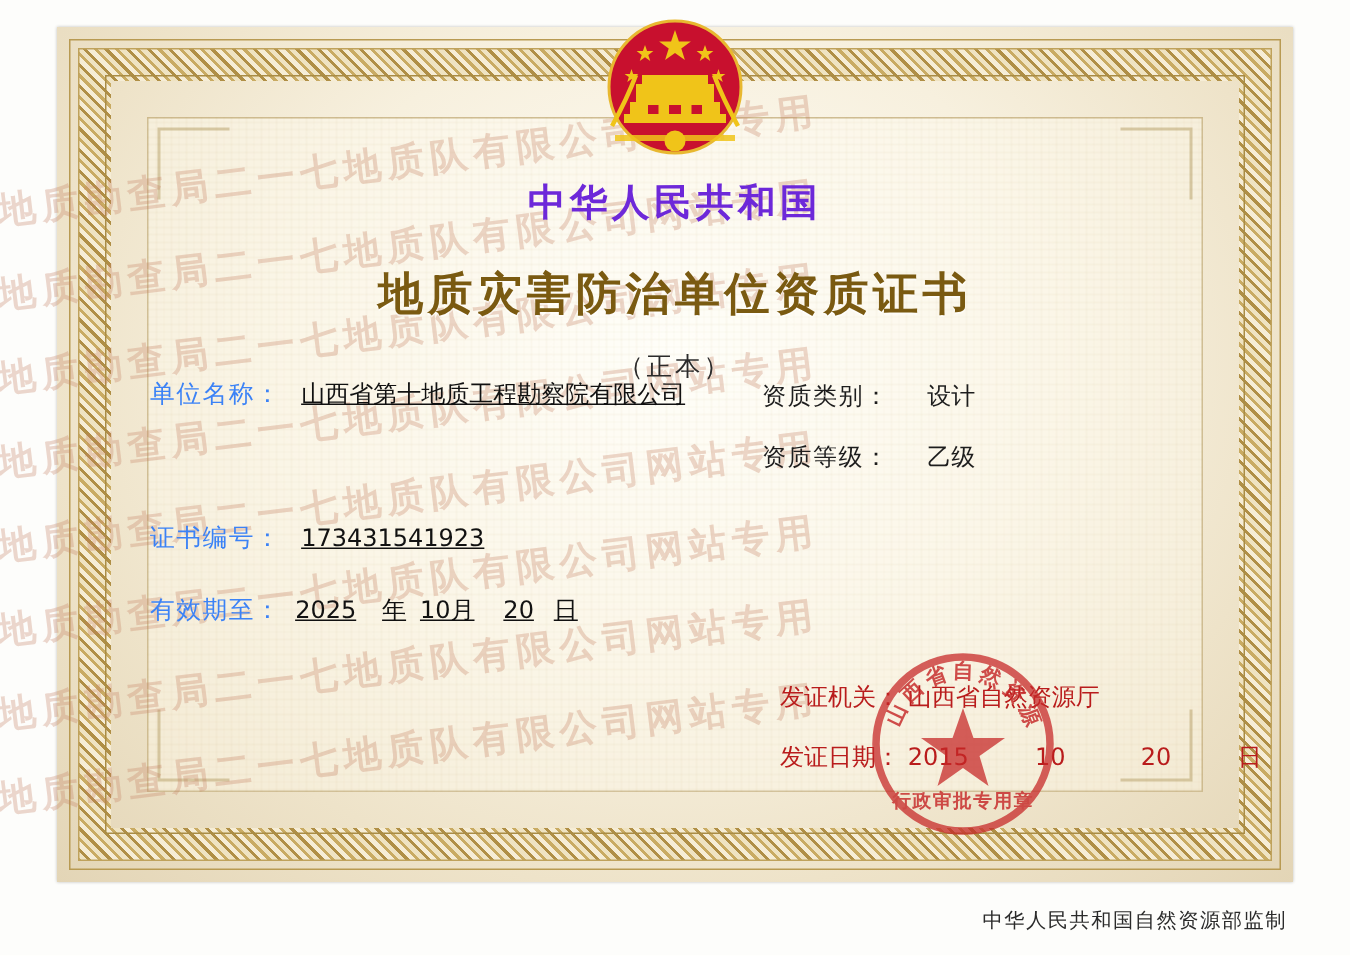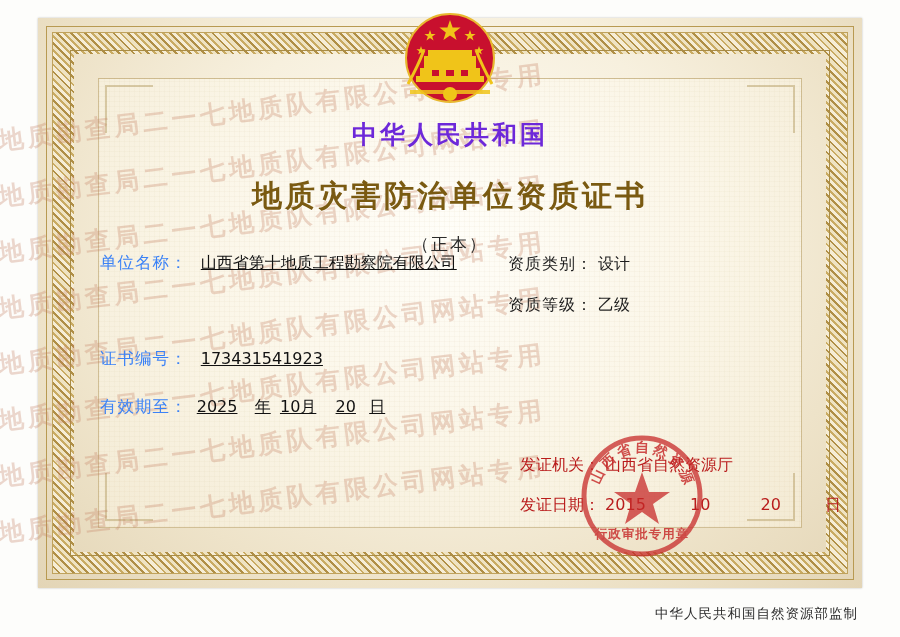--- a/index.html
+++ b/index.html
@@ -192,21 +192,21 @@
   }
   .right-row {
     height: 41px;
     font-size: 16px;
     white-space: nowrap;
   }
   .right-label {
     letter-spacing: 1px;
   }
   .right-value {
-    margin-left: 0;
+    margin-left: 20px;
   }
 
   .issuer-block {
     position: absolute;
     left: 520px;
     top: 455px;
     width: 330px;
     z-index: 6;
     color: #b91c1c;
     font-size: 16px;

